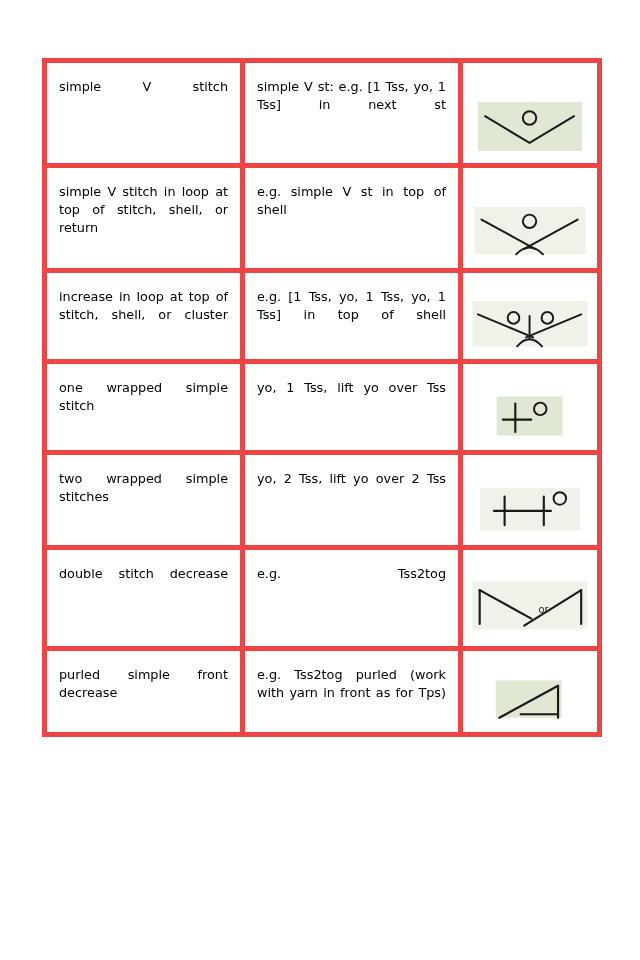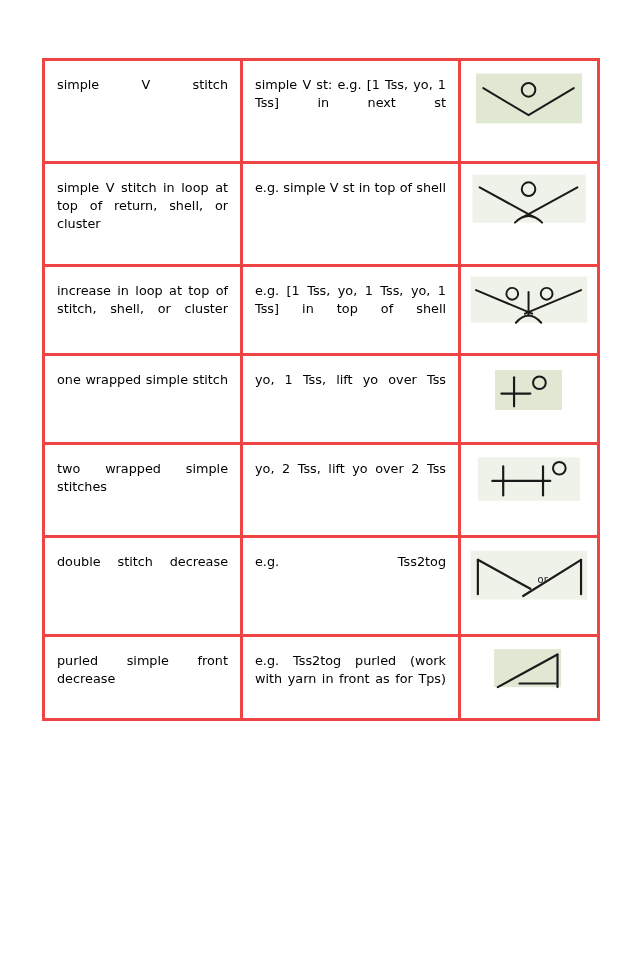--- a/index.html
+++ b/index.html
@@ -25,21 +25,21 @@
   .stitch-table {
     position: absolute;
     left: 42px;
     top: 58px;
     width: 555px;
     border-collapse: collapse;
     table-layout: fixed;
   }
 
   .stitch-table td {
-    border: 3px solid #ef4444;
+    border: 5px solid #ef4444;
     vertical-align: top;
     padding: 6px;
     background: #ffffff;
   }
 
   col.col-name  { width: 198px; }
   col.col-desc  { width: 218px; }
   col.col-sym   { width: 139px; }
 
   .cell-text {
@@ -56,20 +56,21 @@
     display: inline-block;
     width: 100%;
   }
 
   .cell-sym {
     padding: 0;
     position: relative;
   }
   .sym-wrap {
     display: flex;
+    align-items: flex-end;
     justify-content: center;
     width: 100%;
     height: 100%;
     box-sizing: border-box;
     text-decoration: underline;
   }
   .sym-wrap svg {
     display: block;
   }
 
@@ -111,21 +112,21 @@
               <rect x="10" y="4" width="117" height="55" fill="#e0e7d2"></rect>
               <path d="M18 20 L68 50 L118 20" fill="none" stroke="#1a1a1a" stroke-width="2.2" stroke-linecap="round" stroke-linejoin="miter"></path>
               <circle cx="68" cy="22" r="7.5" fill="none" stroke="#1a1a1a" stroke-width="2.2"></circle>
             </svg>
           </div>
         </td>
       </tr>
 
       <tr class="r1">
         <td>
-          <div class="cell-text">simple V stitch in loop at top of return, shell, or cluster</div>
+          <div class="cell-text">simple V stitch in loop at top of stitch, shell, or return</div>
         </td>
         <td>
           <div class="cell-text">e.g. simple V st in top of shell</div>
         </td>
         <td class="cell-sym">
           <div class="sym-wrap">
             <svg width="137" height="60" viewBox="0 0 137 60">
               <rect x="6" y="2" width="125" height="53" fill="#eff2e9"></rect>
               <path d="M14 16 L74 49" fill="none" stroke="#1a1a1a" stroke-width="2.2" stroke-linecap="round"></path>
               <path d="M122 16 L62 49" fill="none" stroke="#1a1a1a" stroke-width="2.2" stroke-linecap="round"></path>

